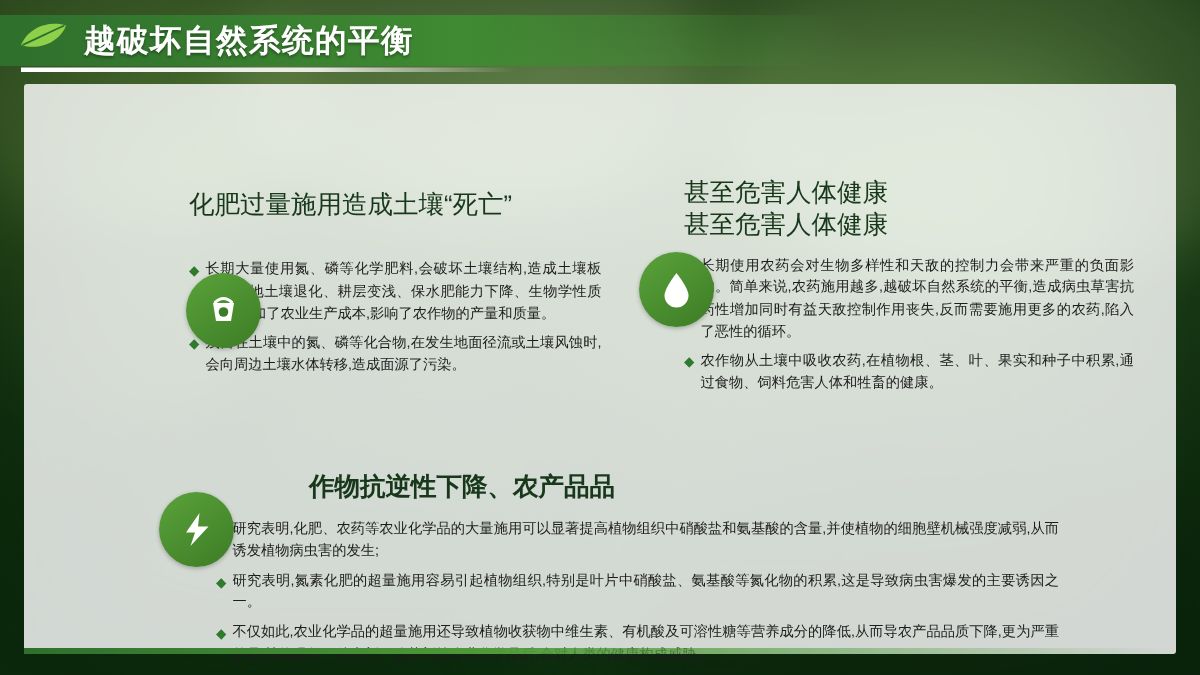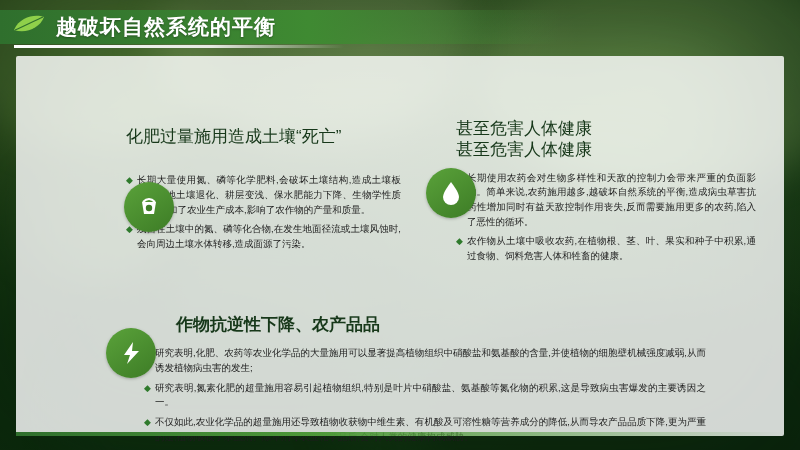--- a/index.html
+++ b/index.html
@@ -76,21 +76,21 @@
   #block-fertilizer .bullets{margin-left:0;margin-top:26px;}
   #fert-circle{position:absolute;left:-2px;top:58px;}
 
   #block-pesticide{left:440px;top:60px;width:300px;}
   #block-pesticide .blk-title{margin-left:0;}
   #pest-circle{position:absolute;left:-30px;top:52px;}
   #block-pesticide .bullets{margin-top:10px;}
 
   #block-crop{left:90px;top:258px;width:600px;}
   #crop-circle{position:absolute;left:0px;top:14px;}
-  #block-crop .crop-title{margin-left:70px;font-size:17px;font-weight:bold;color:#17381a;line-height:1.3;}
+  #block-crop .crop-title{margin-left:100px;font-size:17px;font-weight:bold;color:#17381a;line-height:1.3;}
   #block-crop .bullets{margin-top:10px;margin-left:38px;}
 
   .foot-line{
     position:absolute;left:16px;right:16px;bottom:14px;height:4px;
     background:linear-gradient(90deg,#2f6f2d 0%,#4f9a3a 40%,rgba(120,170,90,0.0) 100%);
   }
 </style>
 </head>
 <body>
 

